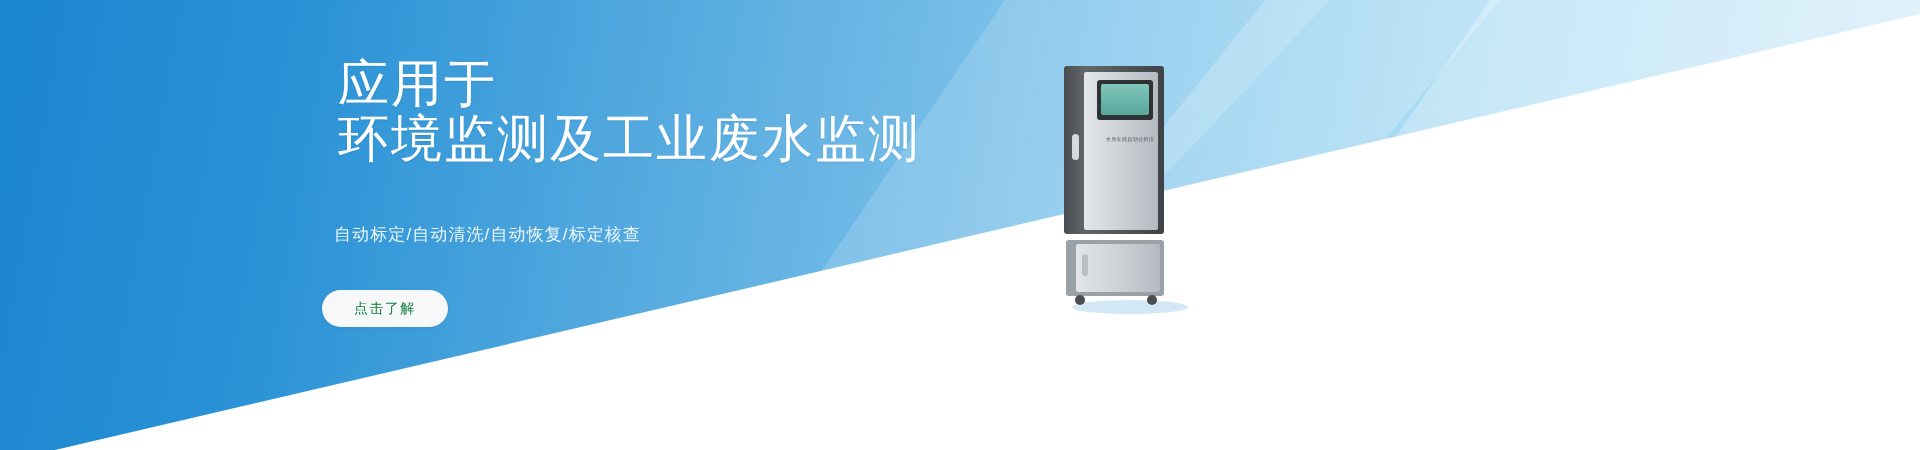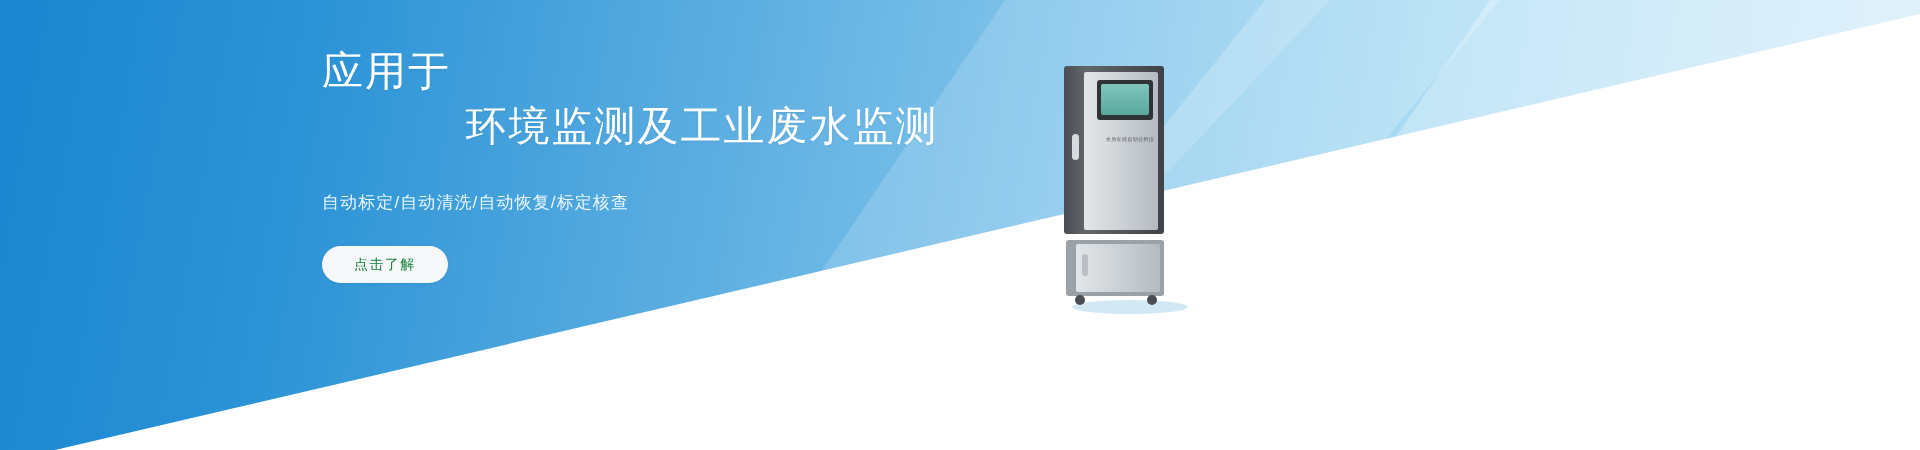--- a/index.html
+++ b/index.html
@@ -15,31 +15,32 @@
   
   .wedge{position:absolute;top:0;left:0;width:100%;height:100%;}
   .wedge svg{display:block;width:1920px;height:450px;}
 
   
   .content{
     position:absolute;left:322px;top:44px;width:760px;
   }
   .headline{
     color:#ffffff;
-    font-size:41px;
+    font-size:51px;
     line-height:55px;
     letter-spacing:2px;
     font-weight:400;
-    margin:0;
+    margin:16px;
     text-shadow:0 1px 2px rgba(0,60,110,.10);
+    font-family:Liberation Mono, monospace;
   }
   .headline .l1{display:block;}
-  .headline .l2{display:block;text-align:center;}
+  .headline .l2{display:block;}
   .subtitle{
-    margin:0;
+    margin:12px;
     padding-top:37px;
     color:#f2fafe;
     font-size:17px;
     letter-spacing:1.1px;
     line-height:24px;
     font-weight:400;
     opacity:.97;
   }
   .cta{
     display:inline-block;

